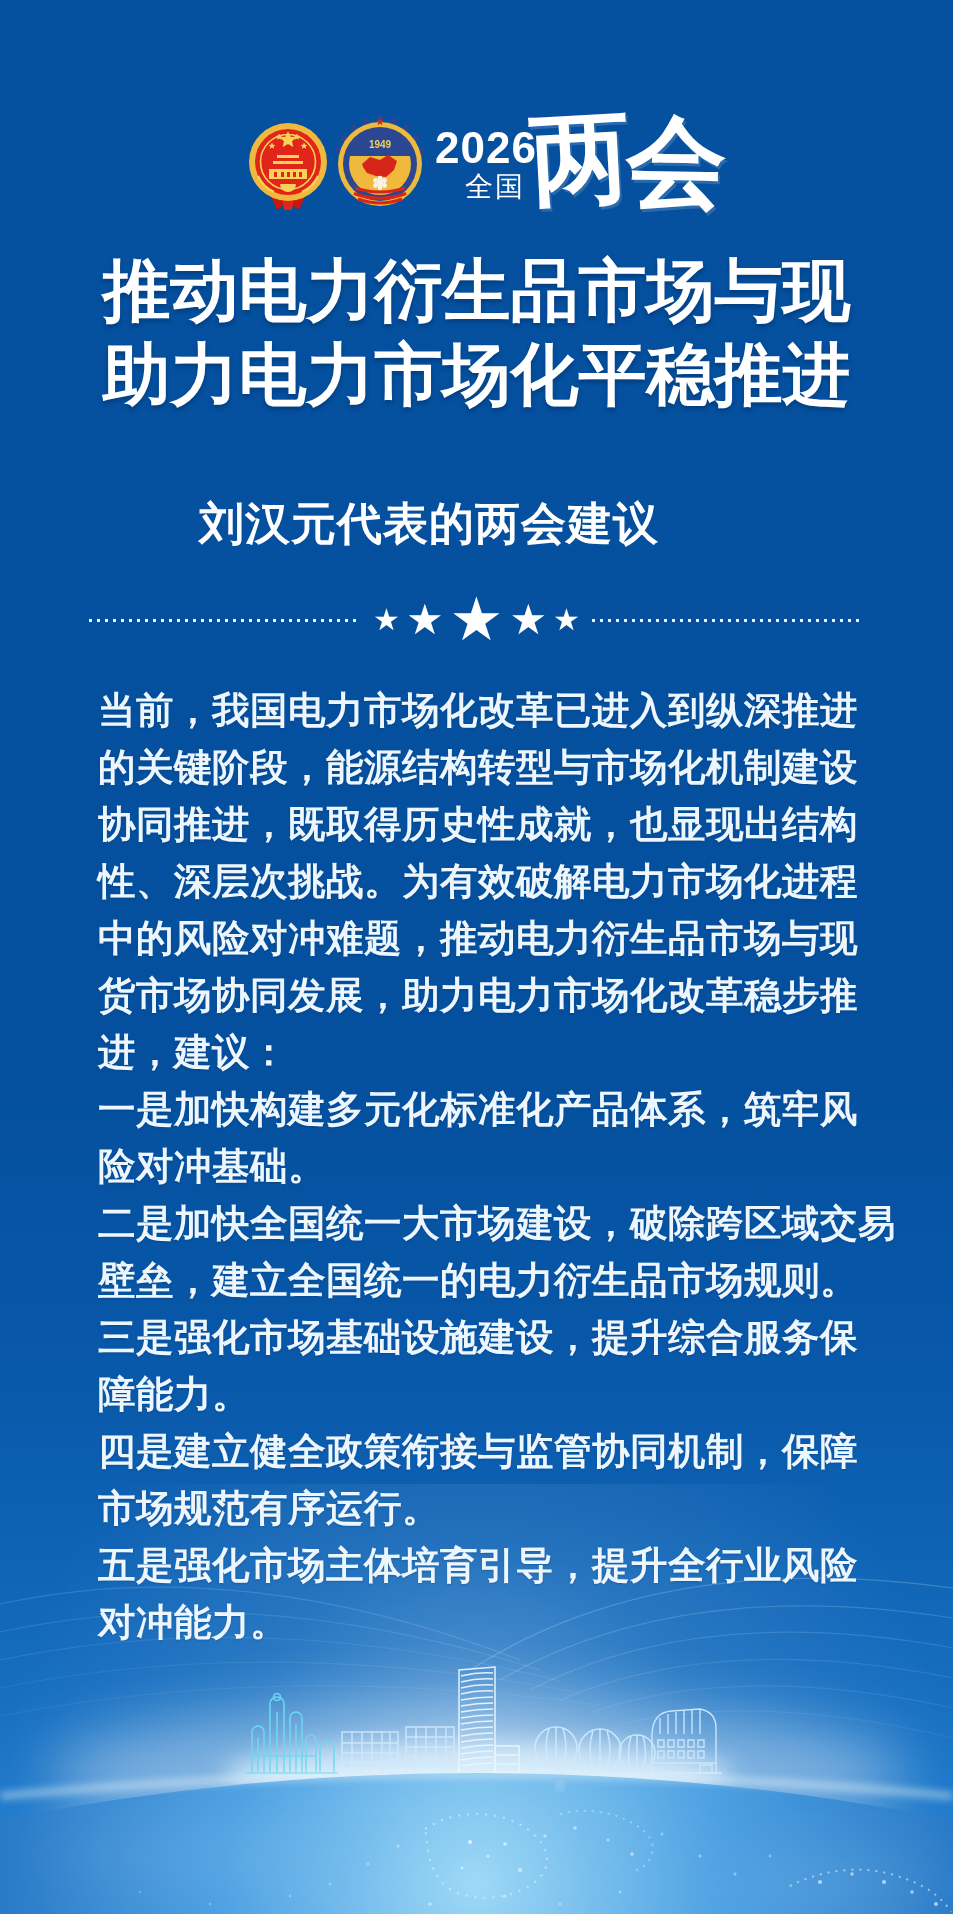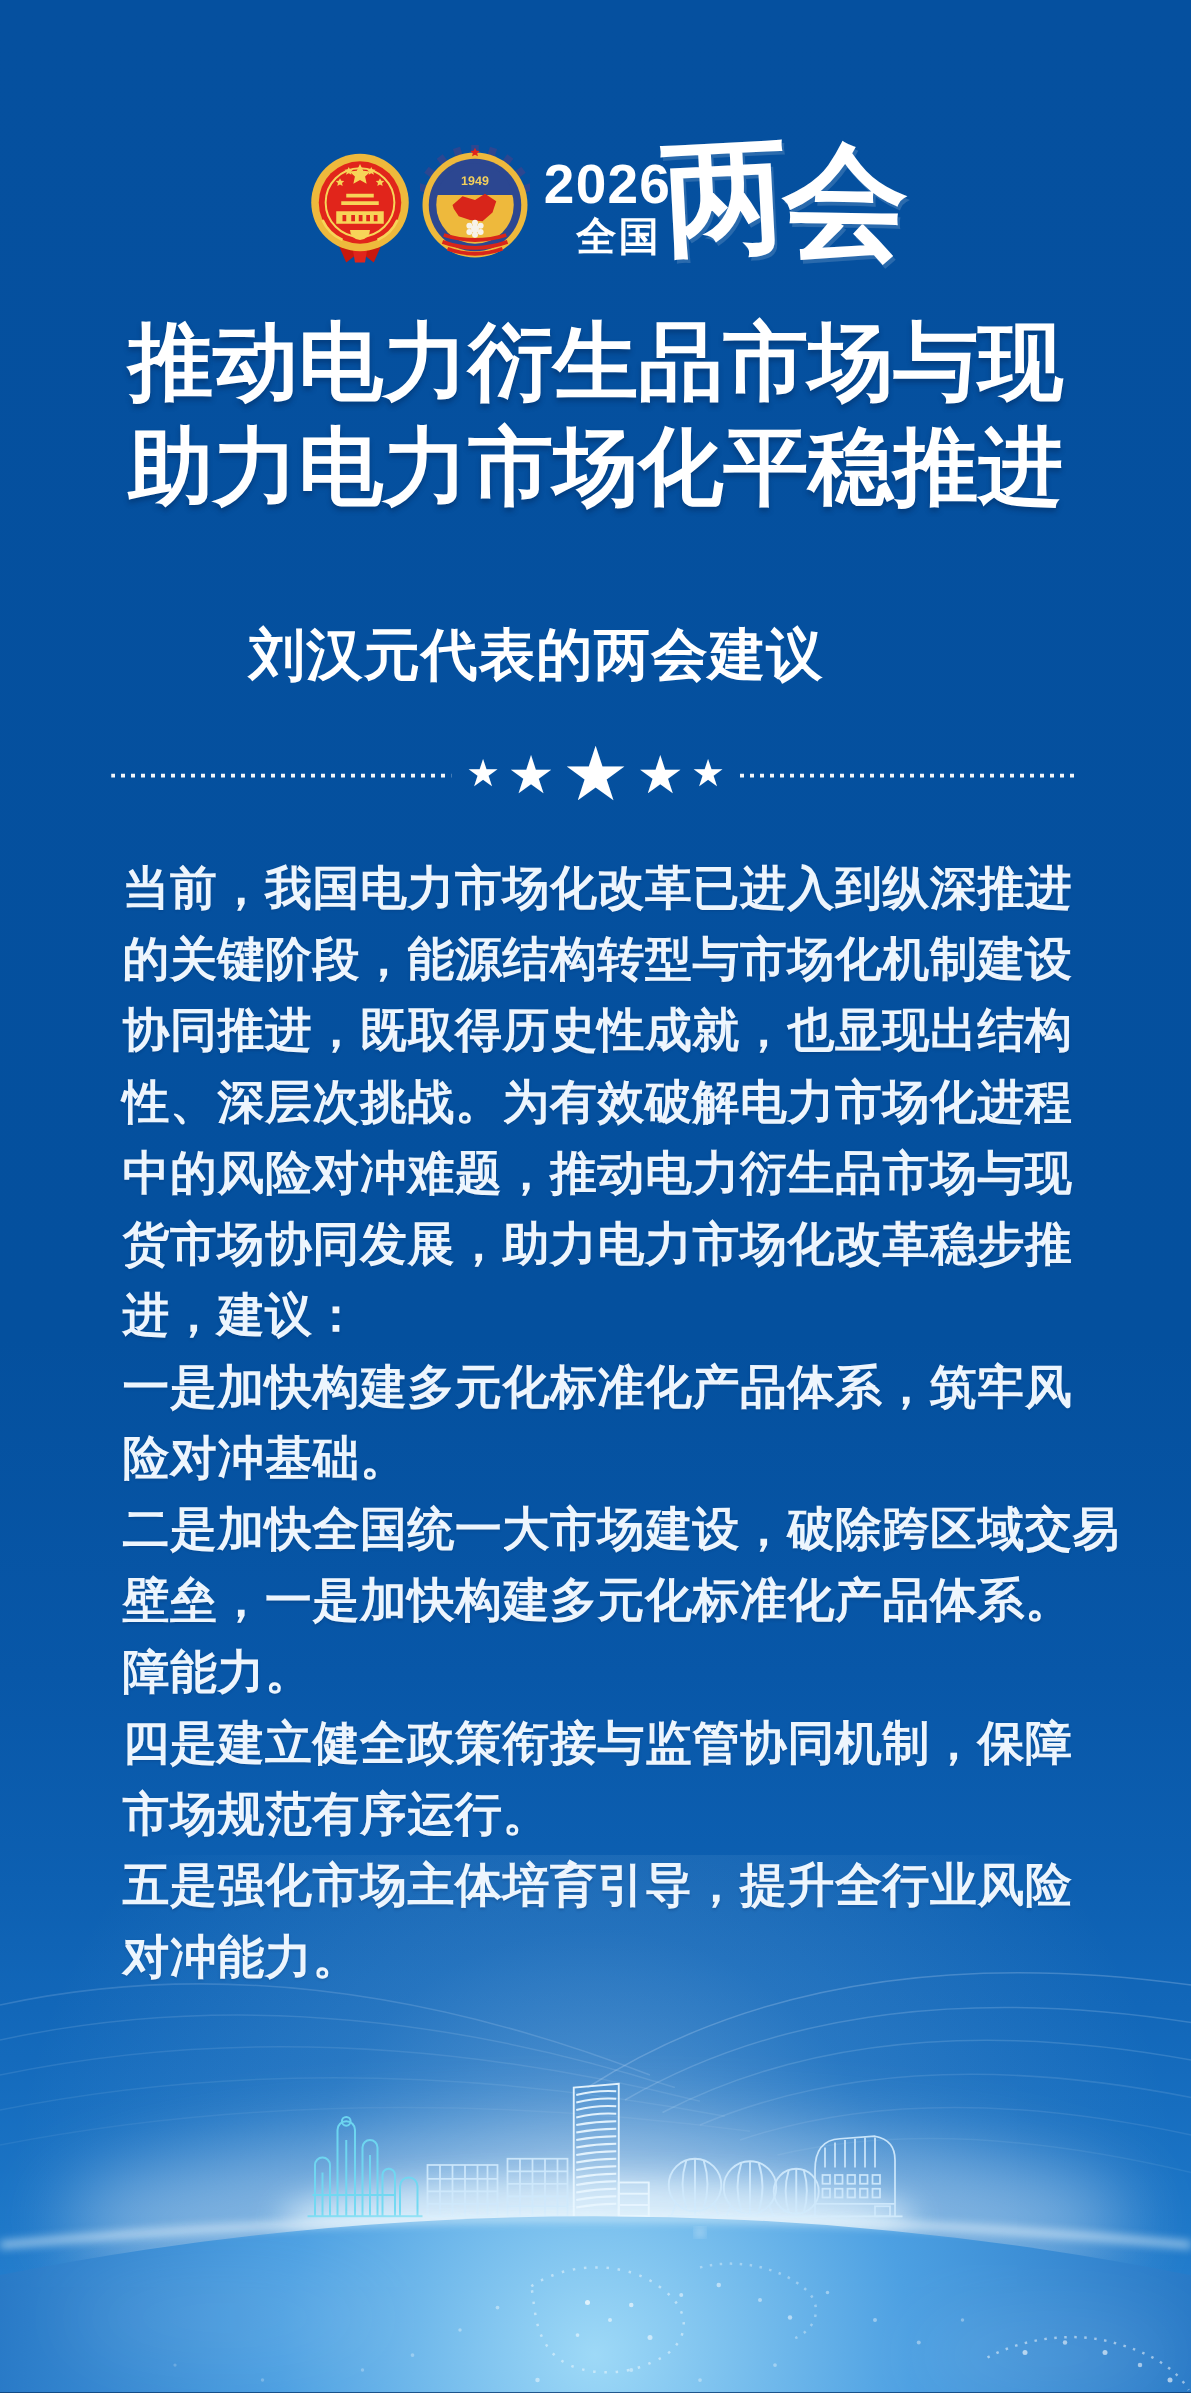--- a/index.html
+++ b/index.html
@@ -8,21 +8,21 @@
     font-family:"Liberation Sans","DejaVu Sans",sans-serif;
     background:linear-gradient(180deg,#05509f 0%,#04509e 56%,#0857a8 70%,#0d60b2 79%,#146abc 86%,#1d77c8 93%,#2f89d6 100%);
   }
   
   .header{position:absolute;left:0;top:104;top:104px;width:953px;height:130px;}
   .emblem{position:absolute;}
   .emblem-national{left:246px;top:14px;}
   .emblem-cppcc{left:336px;top:10px;}
   .year-group{position:absolute;left:426px;top:22px;width:120px;text-align:center;color:#fff;}
   .year{font-size:44px;font-weight:700;letter-spacing:1px;line-height:1;}
-  .scope{font-size:32px;font-weight:700;letter-spacing:2px;line-height:1;margin-top:3px;padding-left:18px;}
+  .scope{font-size:28px;font-weight:400;letter-spacing:2px;line-height:1;margin-top:3px;padding-left:18px;}
   .lianghui{
     position:absolute;left:530px;top:2px;color:#fff;font-size:100px;font-weight:900;
     letter-spacing:-4px;transform:rotate(-3deg);line-height:1;
     text-shadow:2px 3px 0 rgba(255,255,255,.15);
   }
   .lianghui span:last-child{display:inline-block;transform:translateY(8px) rotate(4deg);}
   
   .title{
     position:absolute;left:0;top:248px;width:953px;text-align:center;color:#ffffff;
     font-size:68px;font-weight:900;line-height:84px;letter-spacing:0px;
@@ -165,21 +165,22 @@
       <div class="body-line">当前，我国电力市场化改革已进入到纵深推进</div>
       <div class="body-line">的关键阶段，能源结构转型与市场化机制建设</div>
       <div class="body-line">协同推进，既取得历史性成就，也显现出结构</div>
       <div class="body-line">性、深层次挑战。为有效破解电力市场化进程</div>
       <div class="body-line">中的风险对冲难题，推动电力衍生品市场与现</div>
       <div class="body-line">货市场协同发展，助力电力市场化改革稳步推</div>
       <div class="body-line">进，建议：</div>
       <div class="body-line">一是加快构建多元化标准化产品体系，筑牢风</div>
       <div class="body-line">险对冲基础。</div>
       <div class="body-line">二是加快全国统一大市场建设，破除跨区域交易</div>
-      <div class="body-line">壁垒，一是加快构建多元化标准化产品体系。</div>
+      <div class="body-line">壁垒，建立全国统一的电力衍生品市场规则。</div>
+      <div class="body-line">三是强化市场基础设施建设，提升综合服务保</div>
       <div class="body-line">障能力。</div>
       <div class="body-line">四是建立健全政策衔接与监管协同机制，保障</div>
       <div class="body-line">市场规范有序运行。</div>
       <div class="body-line">五是强化市场主体培育引导，提升全行业风险</div>
       <div class="body-line">对冲能力。</div>
     </div>
 
   <svg class="scene" viewBox="0 0 953 430">
     <defs>
       <radialGradient id="earthG" gradientUnits="userSpaceOnUse" cx="476" cy="400" r="560">

